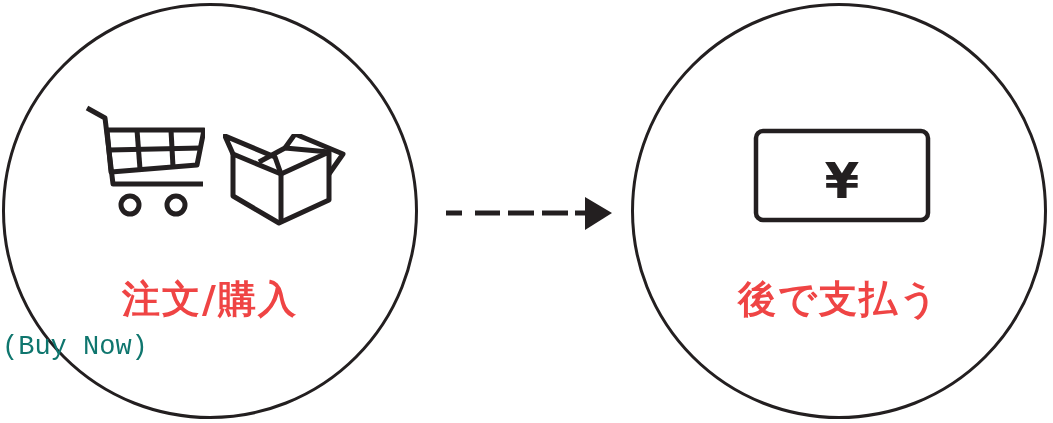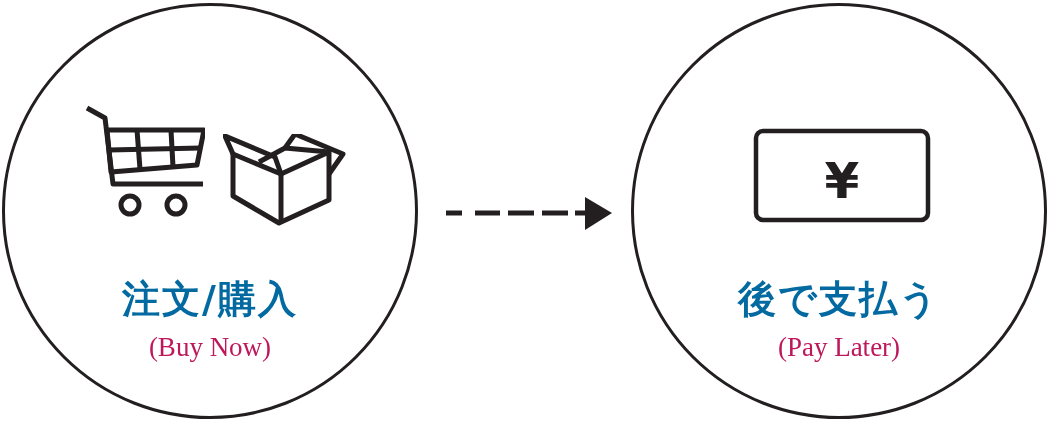--- a/index.html
+++ b/index.html
@@ -8,26 +8,26 @@
       position: absolute; box-sizing: border-box;
       width: 416px; height: 416px; border-radius: 50%;
       border: 3.5px solid #231f20; top: 3px;
     }
     #left-circle { left: 2px; }
     #right-circle { left: 631px; }
     .icon { position: absolute; }
     .label-main {
       position: absolute; width: 416px; text-align: center;
       font-family: "DejaVu Sans", sans-serif; font-weight: bold;
-      font-size: 38px; color: #0369a1; letter-spacing: 2px;
+      font-size: 38px; color: #ef4444; letter-spacing: 2px;
     }
     .label-sub {
-      position: absolute; width: 416px; text-align: center;
-      font-family: Liberation Serif, serif;
-      font-size: 27px; color: #be185d;
+      position: absolute; width: 416px; 
+      font-family: Liberation Mono, monospace;
+      font-size: 27px; color: #0f766e;
     }
     #arrow { position: absolute; left: 440px; top: 190px; }
   </style>
 </head>
 <body>
 
 <div id="left-circle" class="circle">
   <svg class="icon" style="left:80px; top:96px;" width="120" height="115" viewBox="0 0 120 115">
     <g fill="none" stroke="#231f20" stroke-width="5" stroke-linejoin="round" stroke-linecap="butt">
       <polyline points="2,6 20,16 28,82 118,82"></polyline>
@@ -62,14 +62,13 @@
   </g>
   <polygon points="145,7 172,23 145,40" fill="#231f20"></polygon>
 </svg>
 
 <div id="right-circle" class="circle">
   <svg class="icon" style="left:119px; top:122px;" width="178" height="95" viewBox="0 0 178 95">
     <rect x="3" y="3" width="172" height="89" rx="7" ry="7" fill="none" stroke="#231f20" stroke-width="4.5"></rect>
     <text x="89" y="70" text-anchor="middle" font-family="DejaVu Sans, sans-serif" font-weight="bold" font-size="50" fill="#231f20">¥</text>
   </svg>
   <div class="label-main" style="left:-3px; top:268px;font-family:Liberation Serif, serif;">後で支払う</div>
-  <div class="label-sub" style="left:-3px; top:326px;">(Pay Later)</div>
 </div>
 
 </body></html>

